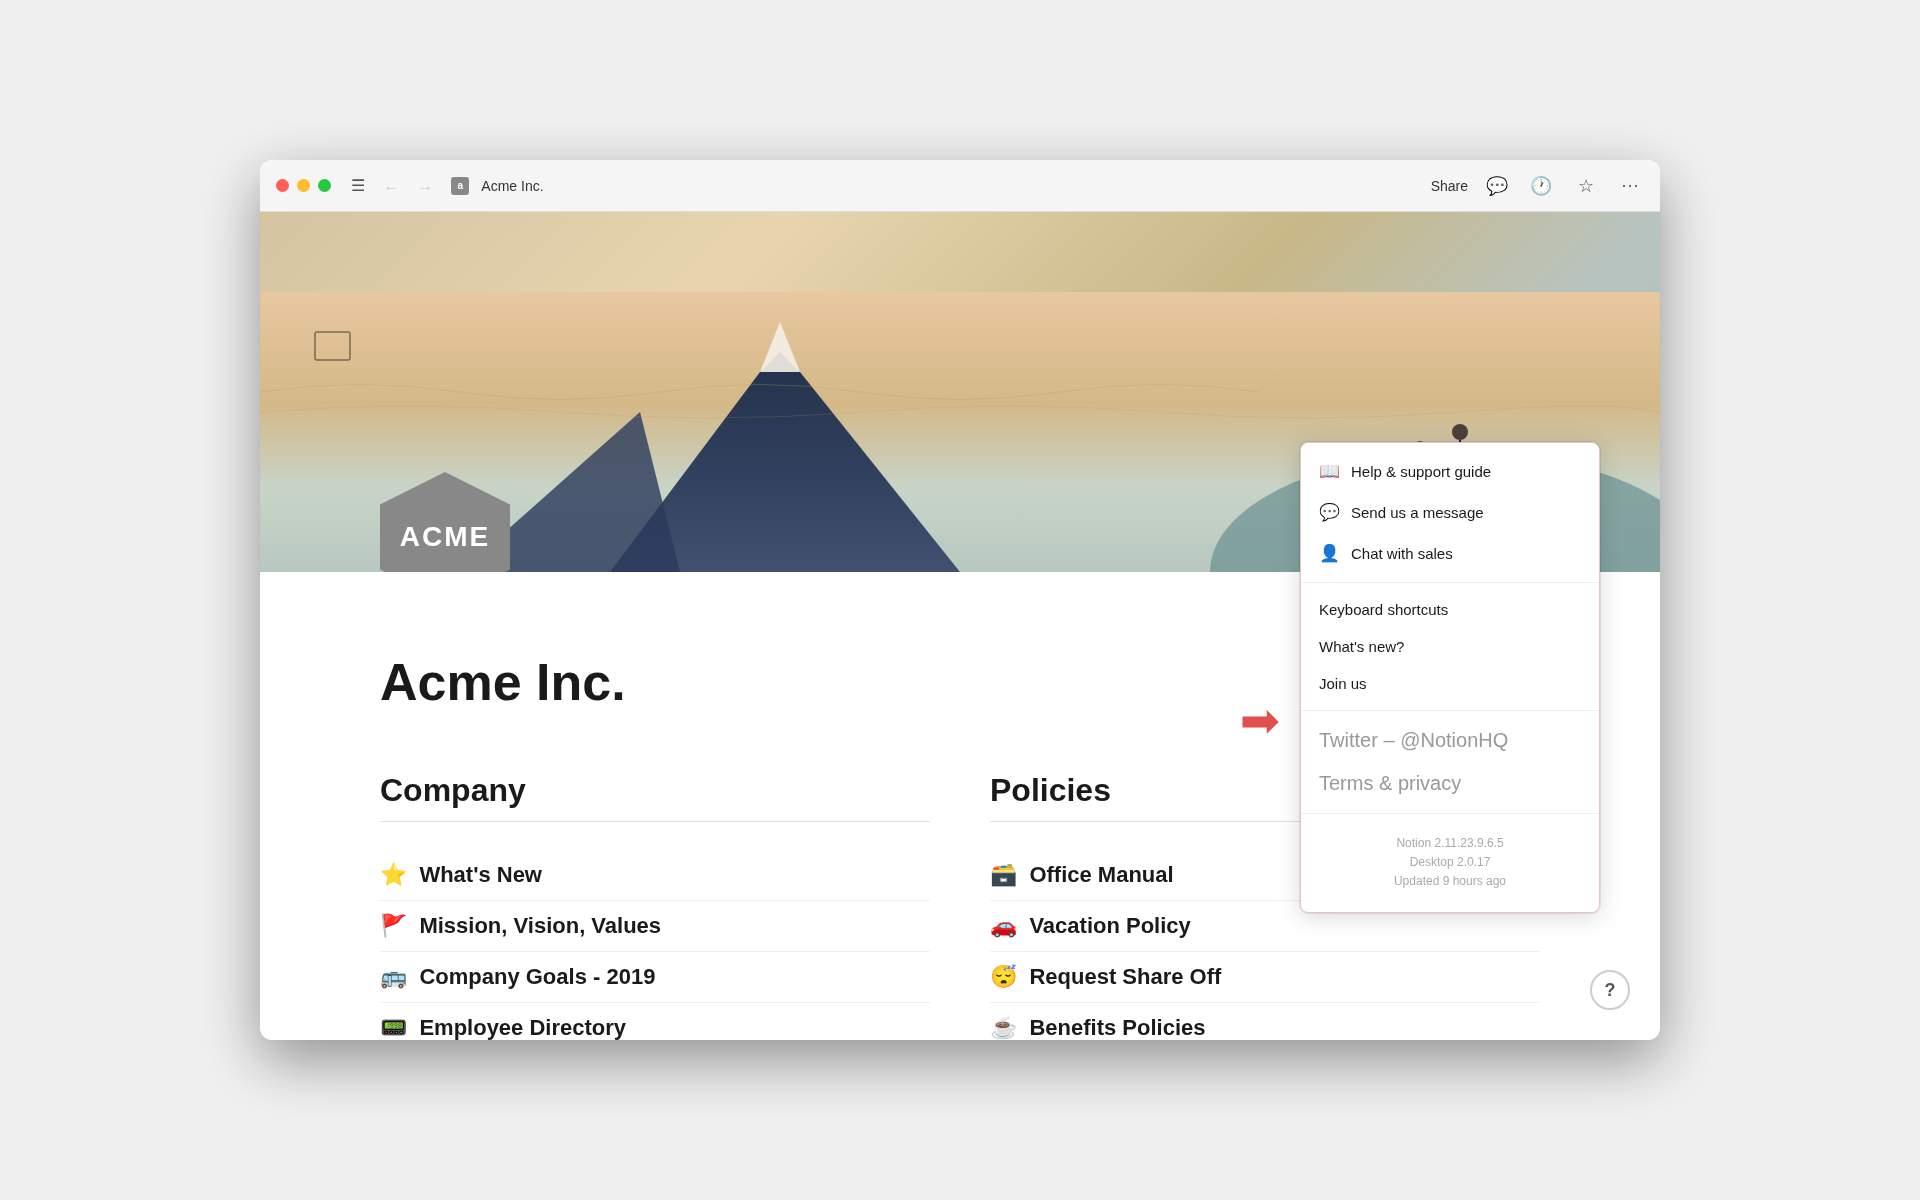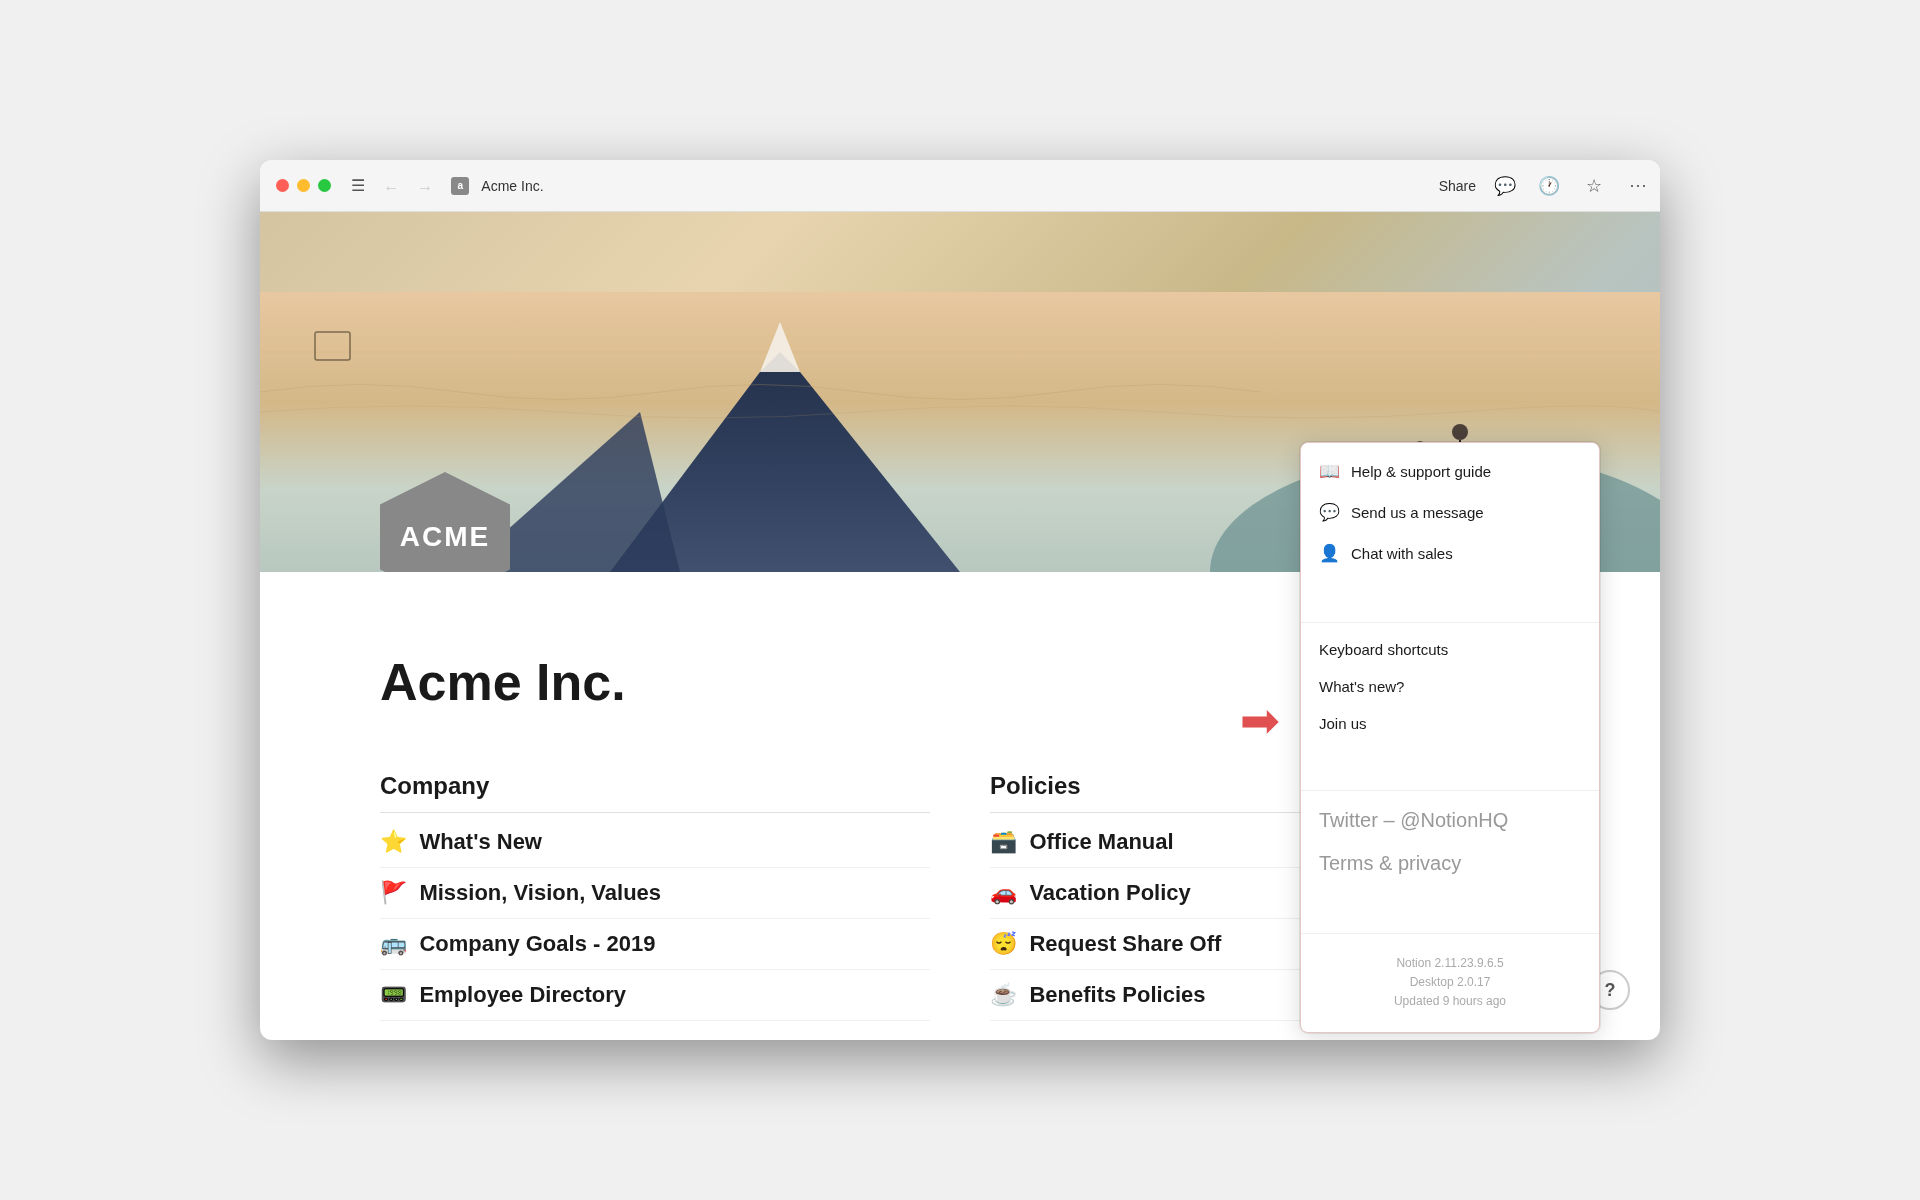--- a/index.html
+++ b/index.html
@@ -88,21 +88,21 @@
       font-weight: bold;
     }
     .titlebar-title {
       font-size: 14px;
       color: #333;
       font-weight: 500;
     }
 
     .titlebar-right {
       position: absolute;
-      right: 8px;
+      right: 16px;
       display: flex;
       align-items: center;
       gap: 16px;
     }
     .share-btn {
       font-size: 14px;
       color: #333;
       font-weight: 500;
       cursor: pointer;
     }
@@ -184,24 +184,24 @@
       margin-bottom: 60px;
     }
 
     .columns {
       display: grid;
       grid-template-columns: 1fr 1fr;
       gap: 60px;
     }
 
     .column-title {
-      font-size: 24px;
+      font-size: 32px;
       font-weight: 700;
       color: #1a1a1a;
-      margin-bottom: 4px;
+      margin-bottom: 28px;
       padding-bottom: 12px;
       border-bottom: 1px solid #e0e0e0;
     }
 
     .list-item {
       display: flex;
       align-items: center;
       gap: 12px;
       padding: 12px 0;
       border-bottom: 1px solid #f0f0f0;
@@ -233,21 +233,20 @@
       overflow: hidden;
       border: 1px solid #e5c5c5;
     }
 
     .dropdown-section {
       padding: 8px 0;
     }
 
     .dropdown-section + .dropdown-section {
       border-top: 1px solid #eee;
-      margin-top: 40px;
     }
 
     .dropdown-item {
       display: flex;
       align-items: center;
       gap: 12px;
       padding: 10px 18px;
       font-size: 15px;
       color: #1a1a1a;
       cursor: pointer;

